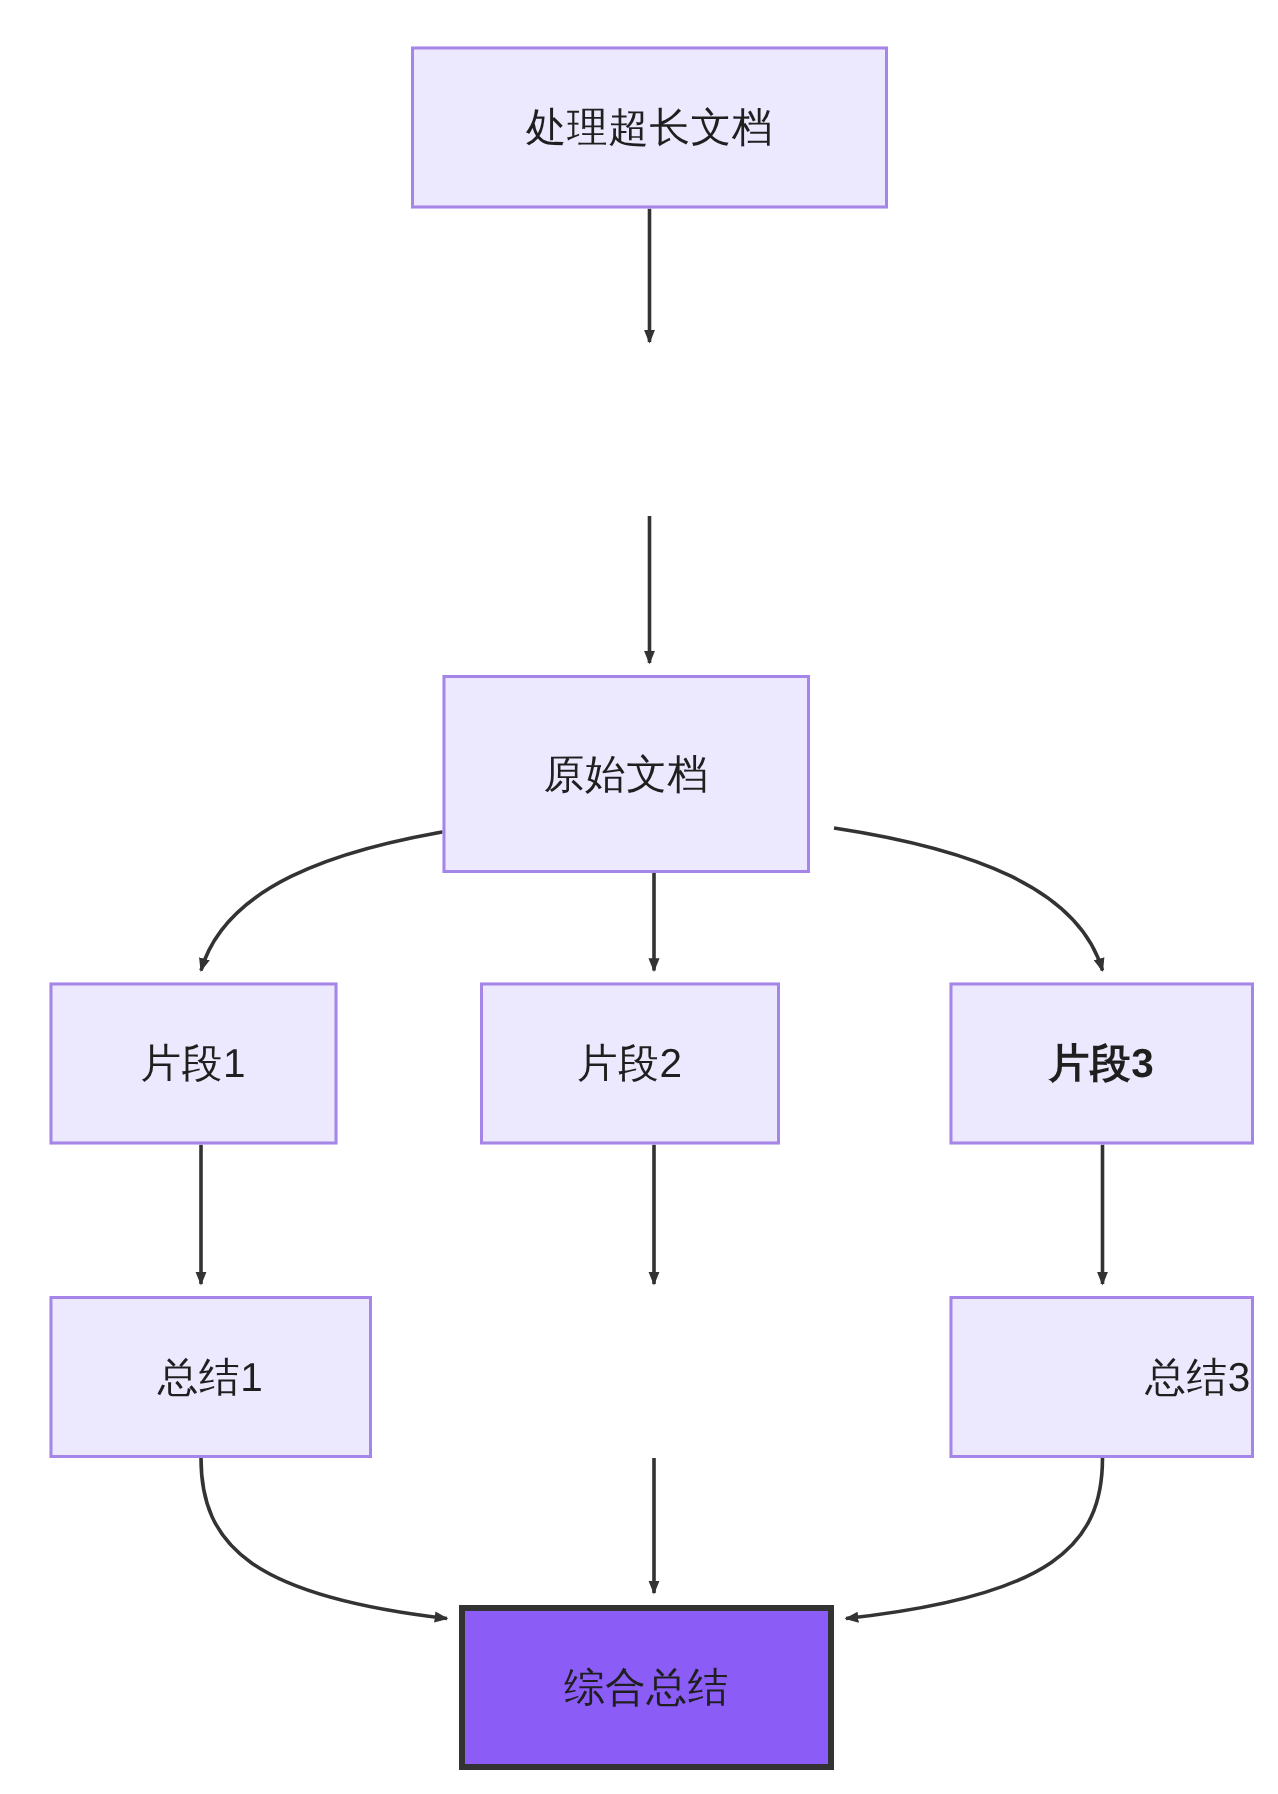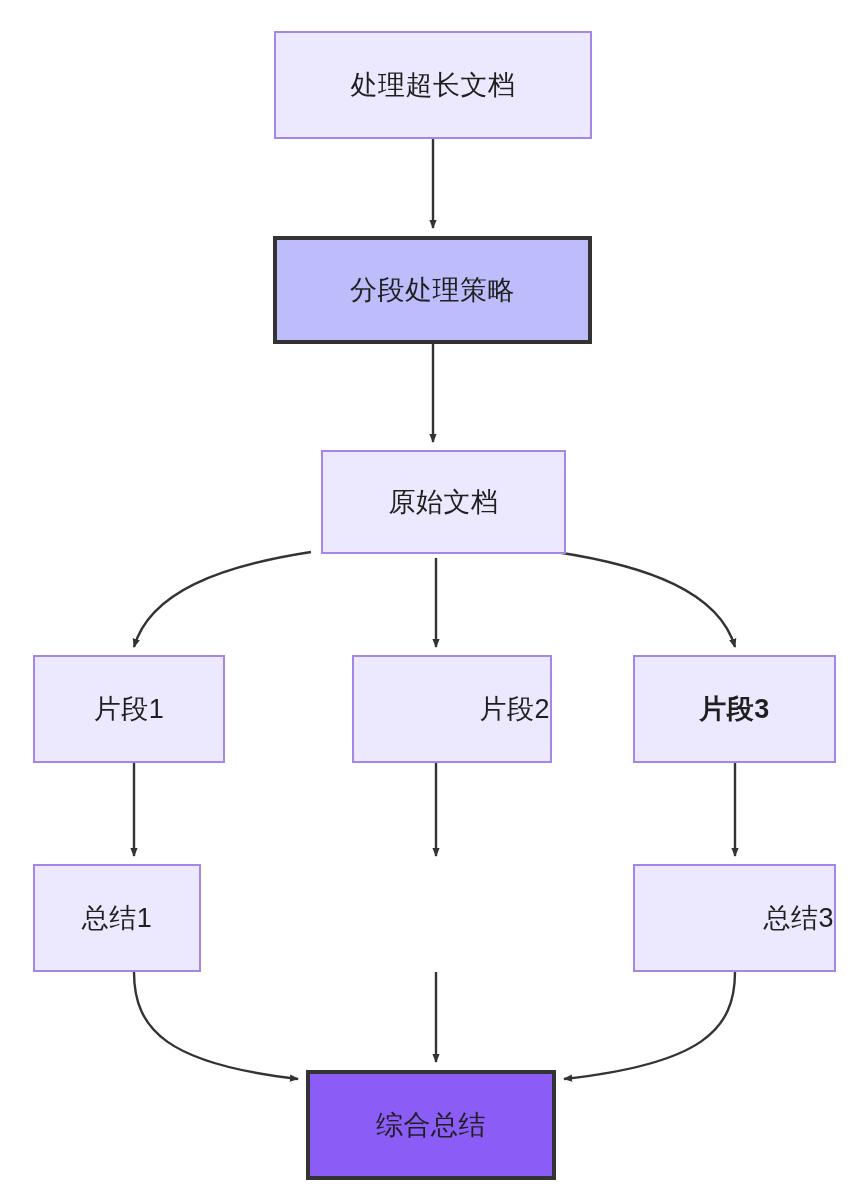--- a/index.html
+++ b/index.html
@@ -52,25 +52,25 @@
     font-size: 27px;
   }
   .style-green {
     background: #8b5cf6;
     border: 4px solid #333333;
     font-size: 27px;
   }
   
   .n-root      { left: 274px; top: 31px;   width: 318px; height: 108px; }
   .n-strategy  { left: 273px; top: 236px;  width: 319px; height: 108px; }
-  .n-source    { left: 321px; top: 450px;  width: 245px; height: 104px; }
+  .n-source    { left: 295px; top: 450px;  width: 245px; height: 132px; }
   .n-chunk1    { left: 33px;  top: 655px;  width: 192px; height: 108px; }
-  .n-chunk2    { left: 352px; top: 655px;  width: 200px; height: 108px; justify-content: flex-end; }
+  .n-chunk2    { left: 320px; top: 655px;  width: 200px; height: 108px; }
   .n-chunk3    { left: 633px; top: 655px;  width: 203px; height: 108px; font-weight: bold; }
-  .n-sum1      { left: 33px;  top: 864px;  width: 168px; height: 108px; }
+  .n-sum1      { left: 33px;  top: 864px;  width: 215px; height: 108px; }
   .n-sum2      { left: 336px; top: 864px;  width: 200px; height: 108px; }
   .n-sum3      { left: 633px; top: 864px;  width: 203px; height: 108px; justify-content: flex-end; }
   .n-final     { left: 306px; top: 1070px; width: 250px; height: 110px; }
 </style>
 </head>
 <body>
 
 <div id="diagram-root">
 
   <svg id="edge-layer" viewBox="0 0 852 1196" width="852" height="1196" xmlns="http://www.w3.org/2000/svg">
@@ -103,23 +103,20 @@
       <path d="M436,972 L436,1062"></path>
 
       <path d="M735,972 C735,1030 701,1064 564,1079"></path>
     </g>
   </svg>
 
   <div class="node style-lavender n-root">
     <span class="node-label">处理超长文档</span>
   </div>
 
-  <div class="node style-periwinkle n-strategy">
-    <span class="node-label">分段处理策略</span>
-  </div>
 
   <div class="node style-lavender n-source">
     <span class="node-label">原始文档</span>
   </div>
 
   <div class="node style-lavender n-chunk1">
     <span class="node-label">片段1</span>
   </div>
 
   <div class="node style-lavender n-chunk2">

